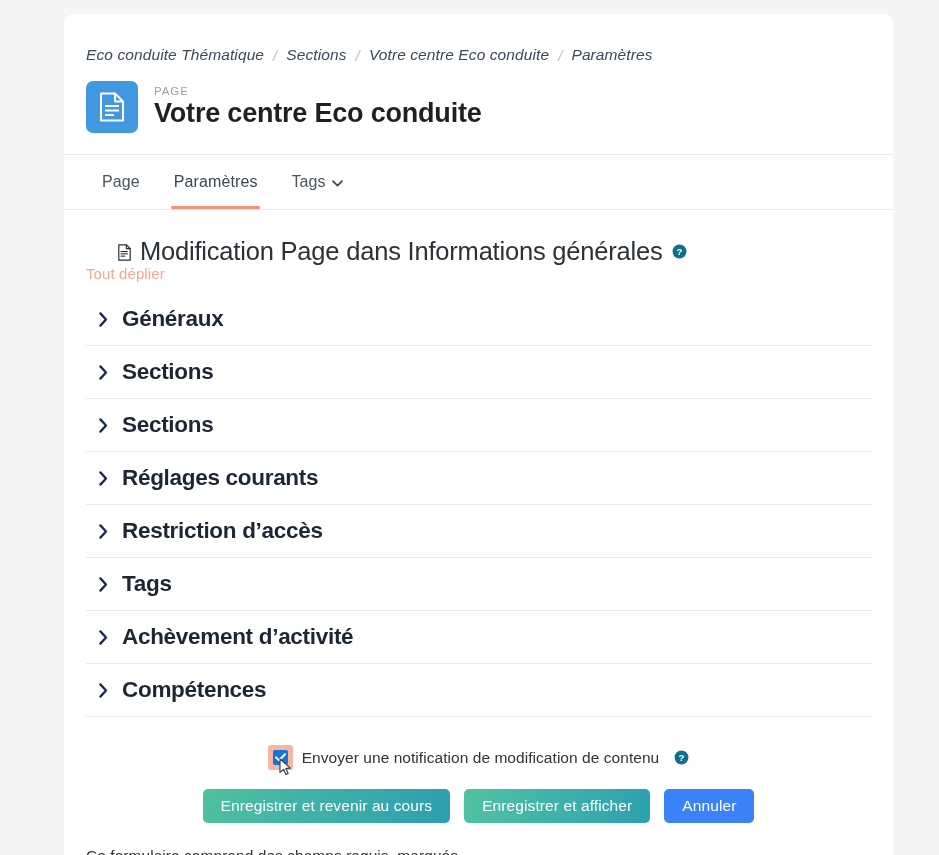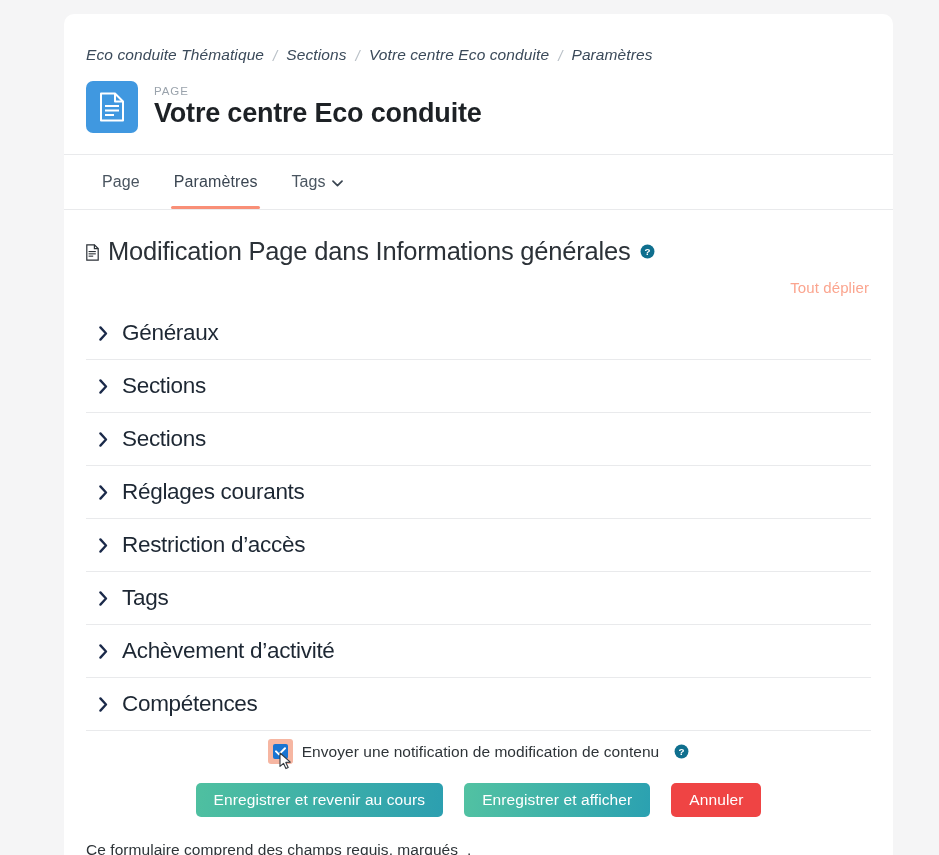--- a/index.html
+++ b/index.html
@@ -118,20 +118,21 @@
     font-size: 11px;
     transform: translateY(1px);
   }
 
   
   .form-heading {
     display: flex;
     align-items: center;
     margin-top: 27px;
     gap: 9px;
+    margin-left: 32px;
   }
   .form-heading .doc-glyph {
     flex: 0 0 auto;
     display: flex;
     align-items: center;
     transform: translateY(1px);
   }
   .form-heading h2 {
     font-size: 25.5px;
     font-weight: normal;
@@ -143,22 +144,21 @@
     display: inline-flex;
     width: 15px;
     height: 15px;
     flex: 0 0 auto;
     vertical-align: middle;
     cursor: pointer;
   }
 
   .expand-row {
     display: flex;
-    justify-content: flex-end;
-    margin-top: 14px;
+    justify-content: flex-start;
     padding-right: 2px;
   }
   .expand-link {
     color: #fba58f;
     font-size: 15px;
     text-decoration: none;
     cursor: pointer;
     letter-spacing: .1px;
   }
 
@@ -174,32 +174,32 @@
     padding-left: 13px;
   }
   .section-row .chev {
     flex: 0 0 auto;
     display: flex;
     align-items: center;
     color: #1b2a4a;
   }
   .section-row .label {
     font-size: 22.5px;
-    font-weight: normal;
+    font-weight: bold;
     color: #1d2733;
     letter-spacing: -.3px;
   }
 
   
   .checkbox-row {
     display: flex;
     align-items: center;
     justify-content: center;
     gap: 9px;
-    margin-top: 8px;
+    margin-top: 28px;
     position: relative;
   }
   .cb-wrap {
     position: relative;
     width: 25px;
     height: 25px;
     display: flex;
     align-items: center;
     justify-content: center;
     background: #f6b6a2;
@@ -225,21 +225,21 @@
     position: absolute;
     left: 11px;
     top: 13px;
     pointer-events: none;
   }
 
   
   .btn-row {
     display: flex;
     justify-content: center;
-    gap: 21px;
+    gap: 14px;
     margin-top: 19px;
   }
   .btn {
     border: none;
     border-radius: 5px;
     color: #ffffff;
     font-size: 15.5px;
     font-family: "Liberation Sans", sans-serif;
     padding: 0 18px;
     height: 34px;
@@ -247,21 +247,21 @@
     letter-spacing: .1px;
     white-space: nowrap;
   }
   .btn-primary {
     background: linear-gradient(100deg, #4fc0a0 0%, #2c9fb0 100%);
   }
   .btn-secondary {
     background: linear-gradient(100deg, #52c2a2 0%, #2ba1b1 100%);
   }
   .btn-cancel {
-    background: #ef4444;
+    background: #3b82f6;
   }
 
   
   .footer-note {
     display: flex;
     align-items: center;
     gap: 5px;
     margin-top: 24px;
     font-size: 15.5px;
     color: #2e3438;

